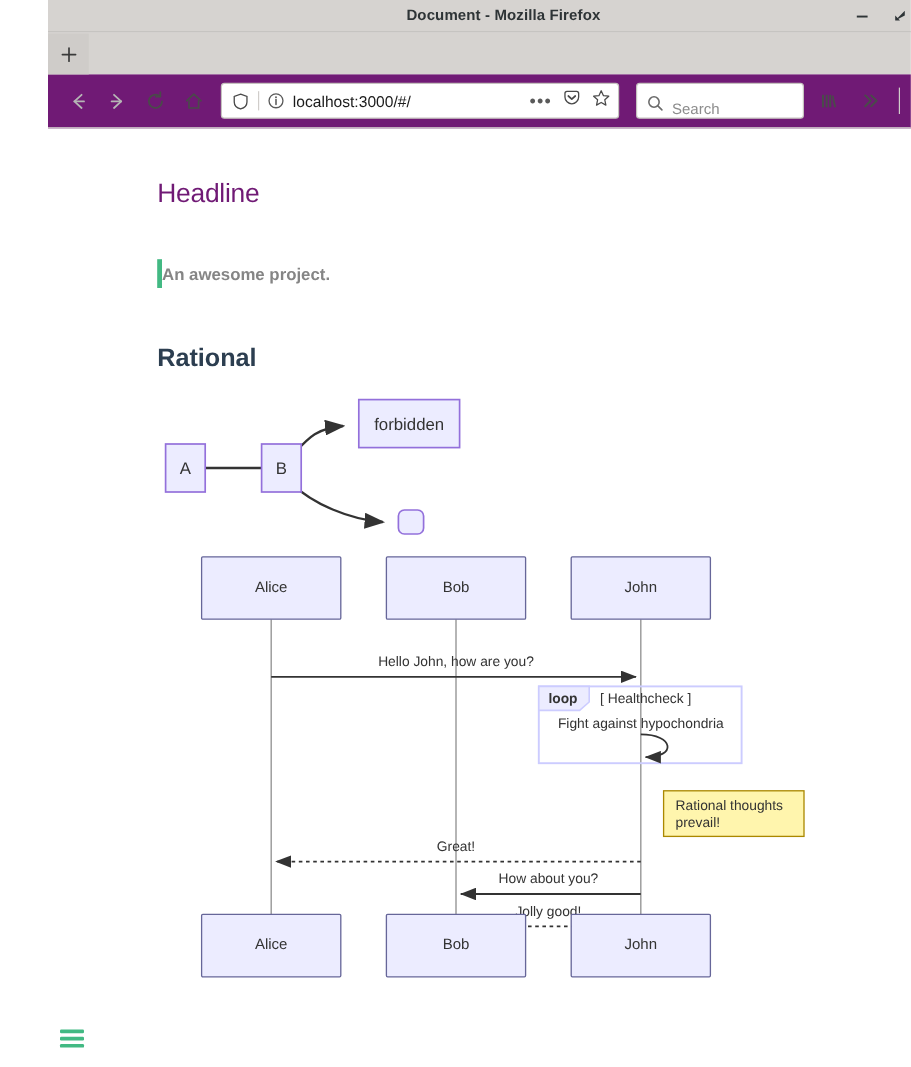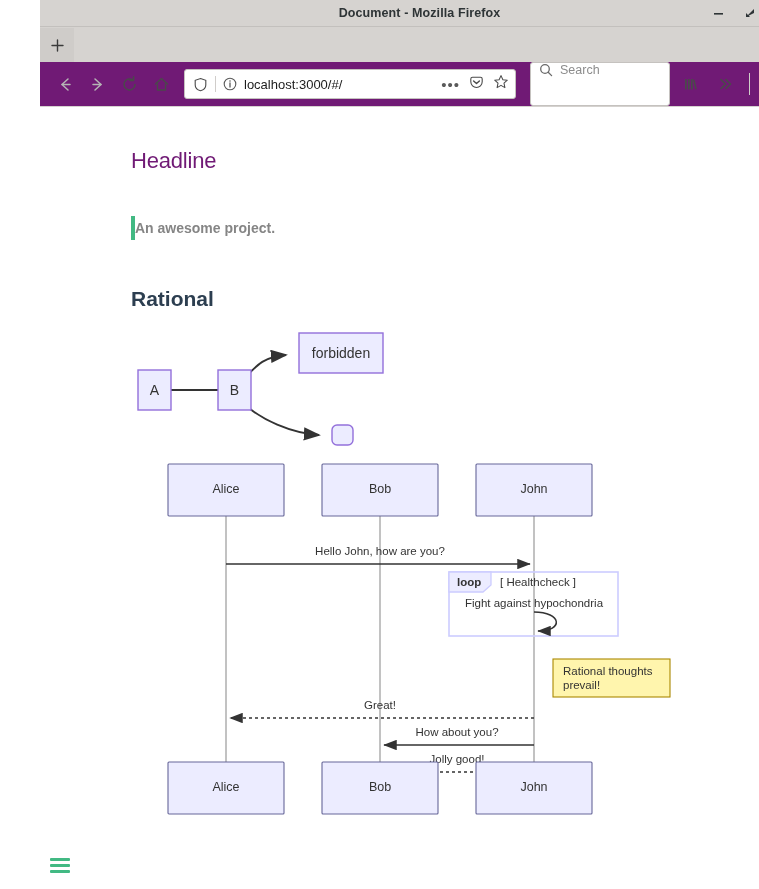--- a/index.html
+++ b/index.html
@@ -84,23 +84,23 @@
     max-width: 363px;
   }
   .url-shield { color: #4a4a4a; display:flex; align-items:center; }
   .url-sep { width:1px; height:16px; background:#d0cdca; margin: 0 7px; }
   .url-info { color:#5a5a5a; display:flex; align-items:center; margin-right:7px; }
   .url-text { flex:1; font-size:13px; color:#1c1c1c; white-space:nowrap; overflow:hidden; }
   .url-icons { display:flex; align-items:center; gap:9px; color:#5a5a5a; }
   .url-dots { font-size: 15px; letter-spacing:1px; line-height: 1; color:#5a5a5a;}
 
   .searchbar {
-    width: 140px; height: 44px; margin-left: 6px;
+    width: 140px; height: 30px; margin-left: 6px;
     background: #ffffff; border:1px solid #c5c2bf; border-radius:3px;
-    display:flex; align-items:flex-start; padding:0 8px; gap:7px;
+    display:flex; align-items:flex-end; padding:0 8px; gap:7px;
   }
   .search-ph { font-size:12.5px; color:#8c8c8c; }
 
   .nav-right { display:flex; align-items:center; gap:4px; margin-left:4px; }
   .nav-div { width:1px; height:22px; background:#d0cdca; margin:0 5px; }
 
   
   .content {
     position:absolute; top:108px; left:0; right:0; bottom:0;
     background:#fff; overflow:hidden;

